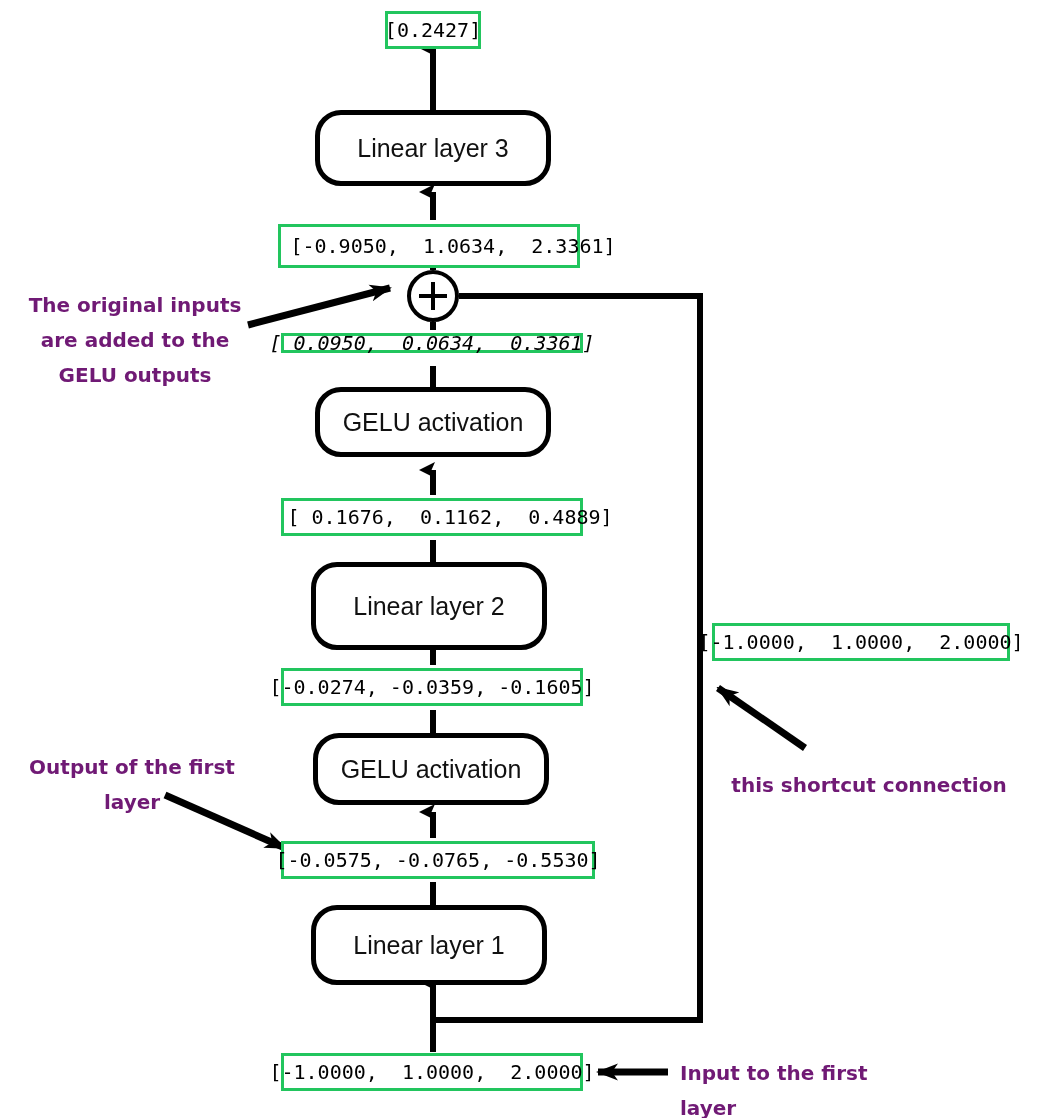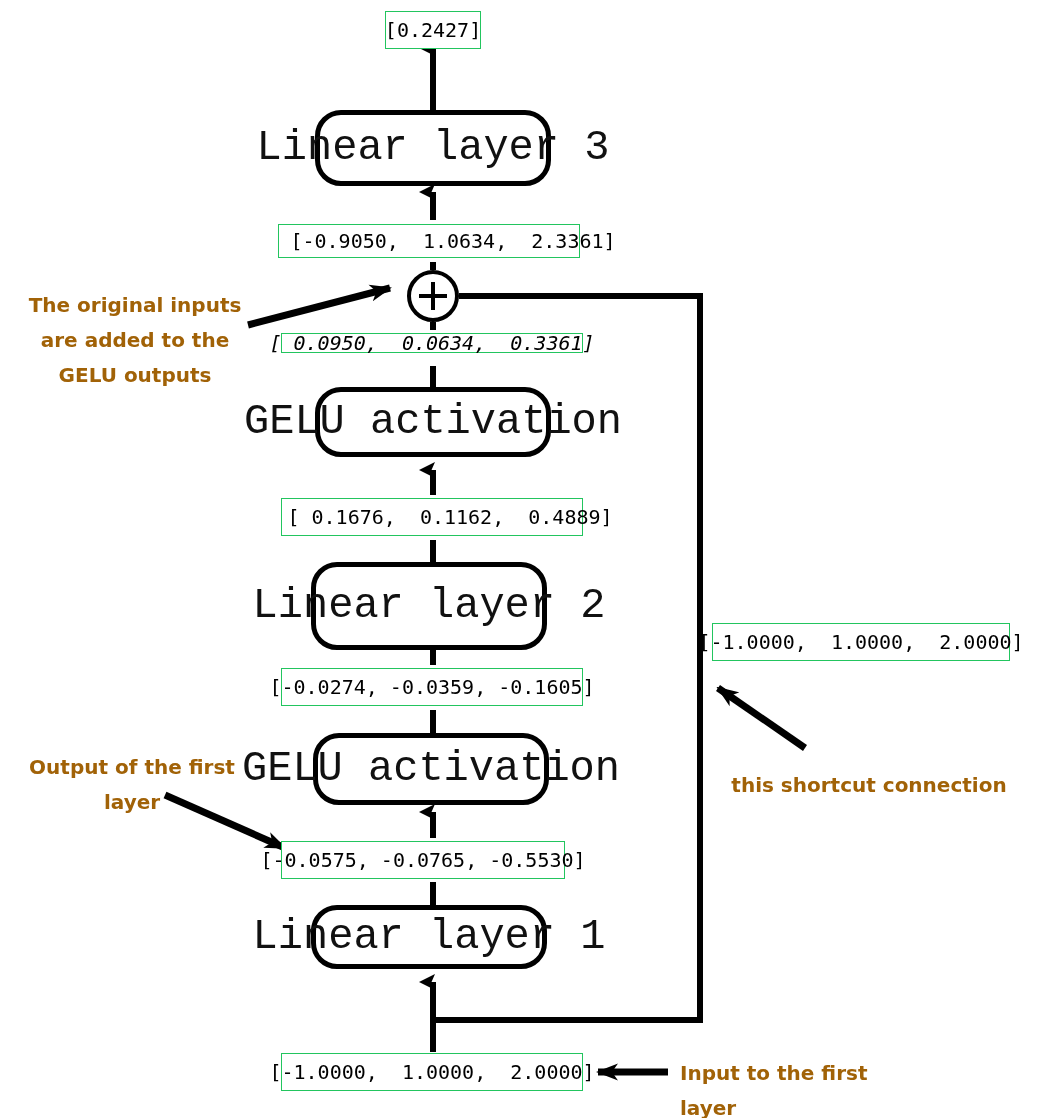--- a/index.html
+++ b/index.html
@@ -21,43 +21,43 @@
     top: 0;
     width: 1050px;
     height: 1118px;
     pointer-events: none;
   }
   
   .tensor-box {
     position: absolute;
     box-sizing: border-box;
     background: #ffffff;
-    border: 1px solid #22c55e;
+    border: 3px solid #22c55e;
     font-family: "DejaVu Sans Mono", "Liberation Mono", monospace;
     font-size: 20px;
     line-height: 1;
     color: #000000;
     display: flex;
     align-items: center;
     justify-content: center;
     white-space: pre;
     letter-spacing: 0px;
   }
   
   .layer-box {
     position: absolute;
     box-sizing: border-box;
     background: #ffffff;
     border: 5px solid #000000;
     border-radius: 26px;
     display: flex;
     align-items: center;
     justify-content: center;
-    font-family: Liberation Mono, monospace;
-    font-size: 42px;
+    font-family: Liberation Sans, sans-serif;
+    font-size: 25px;
     color: #111111;
     white-space: nowrap;
   }
   
   .plus-node {
     position: absolute;
     box-sizing: border-box;
     width: 52px;
     height: 52px;
     border: 4px solid #000000;
@@ -79,21 +79,21 @@
     height: 28px;
     background: #000000;
   }
   
   .annotation {
     position: absolute;
     font-family: "DejaVu Sans", sans-serif;
     font-weight: bold;
     font-size: 20px;
     line-height: 1.75;
-    color: #a16207;
+    color: #701a75;
     text-align: center;
   }
 </style>
 </head>
 <body>
 
 <div id="canvas">
 
   <svg id="wires" viewBox="0 0 1050 1118" xmlns="http://www.w3.org/2000/svg">
     <defs>
@@ -171,42 +171,42 @@
 
     <g>
       <line x1="668" y1="1072" x2="598" y2="1072" stroke="#000000" stroke-width="7" marker-end="url(#arrowThin)"></line>
     </g>
   </svg>
 
   <div class="tensor-box" style="left:385px; top:11px; width:96px; height:38px;">[0.2427]</div>
 
   <div class="layer-box" style="left:315px; top:110px; width:236px; height:76px;">Linear layer 3</div>
 
-  <div class="tensor-box" style="left:278px; top:224px; width:302px; height:34px;padding-left:48px;">[-0.9050,  1.0634,  2.3361]</div>
+  <div class="tensor-box" style="left:278px; top:224px; width:302px; height:44px;padding-left:48px;">[-0.9050,  1.0634,  2.3361]</div>
 
   <div class="plus-node" style="left:407px; top:270px;">
     <span class="bar-h"></span>
     <span class="bar-v"></span>
   </div>
 
   <div class="tensor-box" style="left:281px; top:333px; width:302px; height:20px;font-style:italic;">[ 0.0950,  0.0634,  0.3361]</div>
 
   <div class="layer-box" style="left:315px; top:387px; width:236px; height:70px;">GELU activation</div>
 
   <div class="tensor-box" style="left:281px; top:498px; width:302px; height:38px;padding-left:36px;">[ 0.1676,  0.1162,  0.4889]</div>
 
   <div class="layer-box" style="left:311px; top:562px; width:236px; height:88px;">Linear layer 2</div>
 
   <div class="tensor-box" style="left:281px; top:668px; width:302px; height:38px;">[-0.0274, -0.0359, -0.1605]</div>
 
   <div class="layer-box" style="left:313px; top:733px; width:236px; height:72px;">GELU activation</div>
 
-  <div class="tensor-box" style="left:281px; top:841px; width:284px; height:38px;">[-0.0575, -0.0765, -0.5530]</div>
-
-  <div class="layer-box" style="left:311px; top:905px; width:236px; height:64px;">Linear layer 1</div>
+  <div class="tensor-box" style="left:281px; top:841px; width:314px; height:38px;">[-0.0575, -0.0765, -0.5530]</div>
+
+  <div class="layer-box" style="left:311px; top:905px; width:236px; height:80px;">Linear layer 1</div>
 
   <div class="tensor-box" style="left:281px; top:1053px; width:302px; height:38px;">[-1.0000,  1.0000,  2.0000]</div>
 
   <div class="tensor-box" style="left:712px; top:623px; width:298px; height:38px;">[-1.0000,  1.0000,  2.0000]</div>
 
   <div class="annotation" style="left:24px; top:288px; width:222px;">
     <div>The original inputs</div>
     <div>are added to the</div>
     <div>GELU outputs</div>
   </div>

